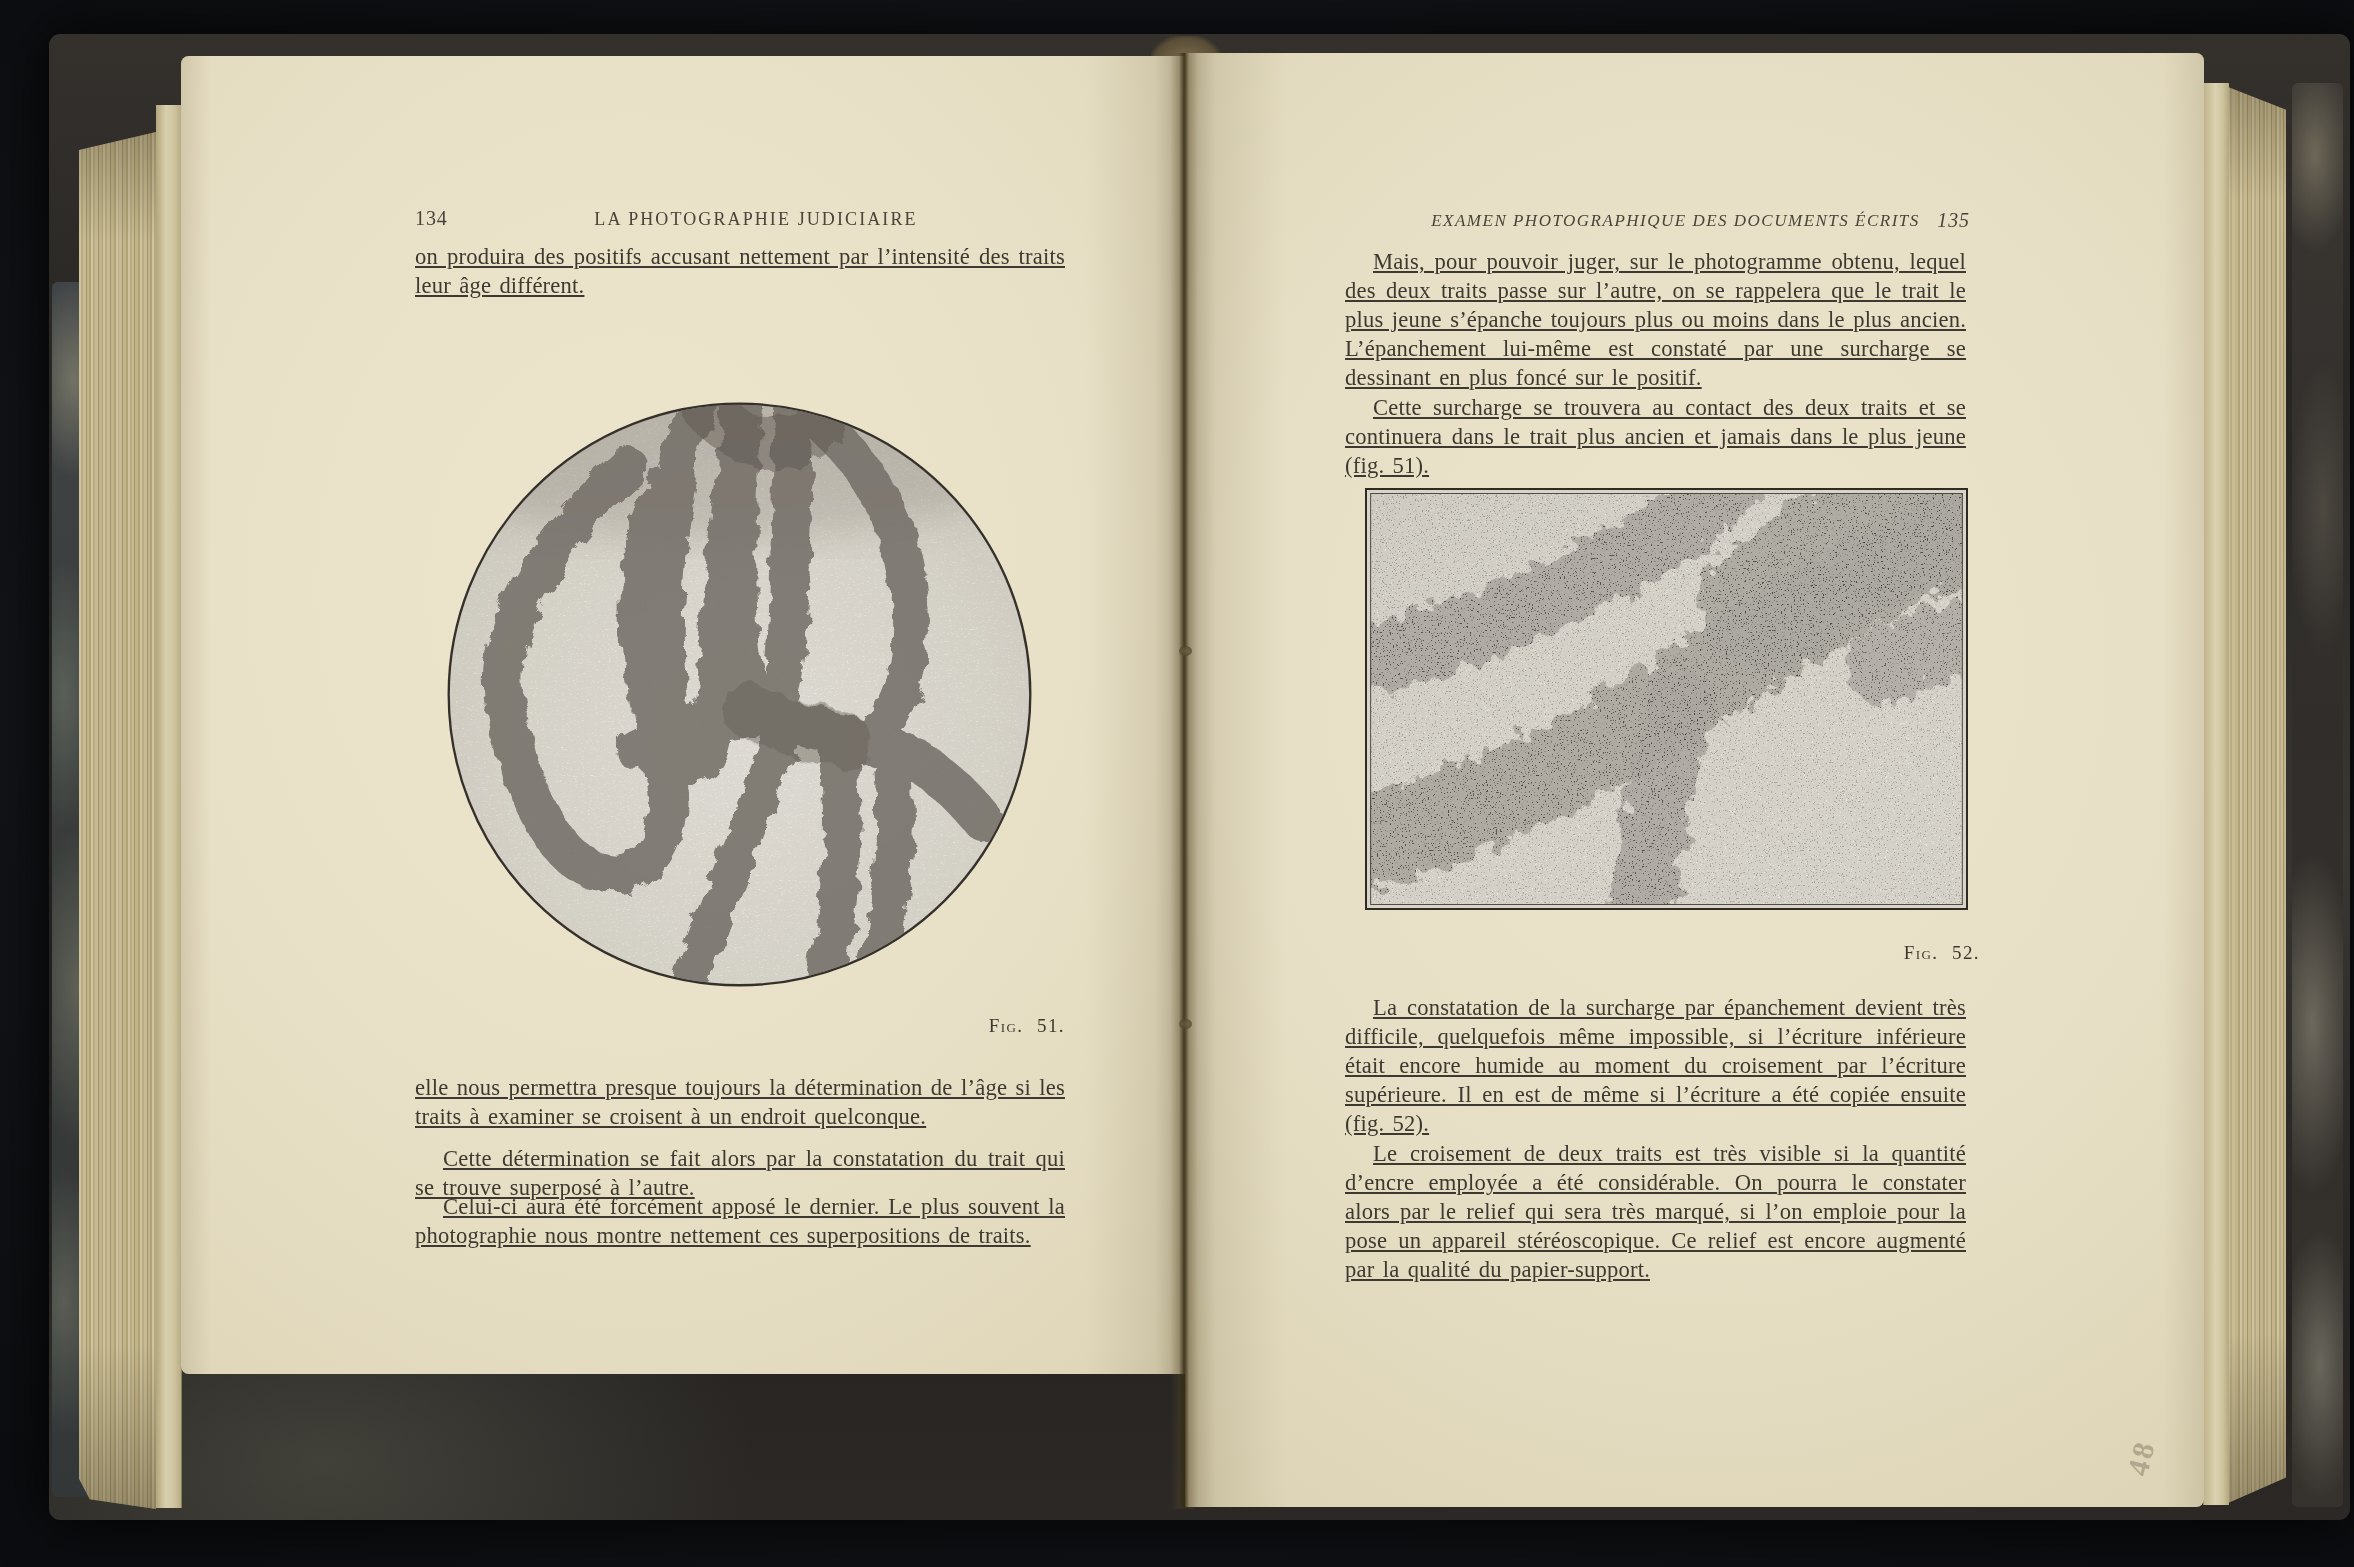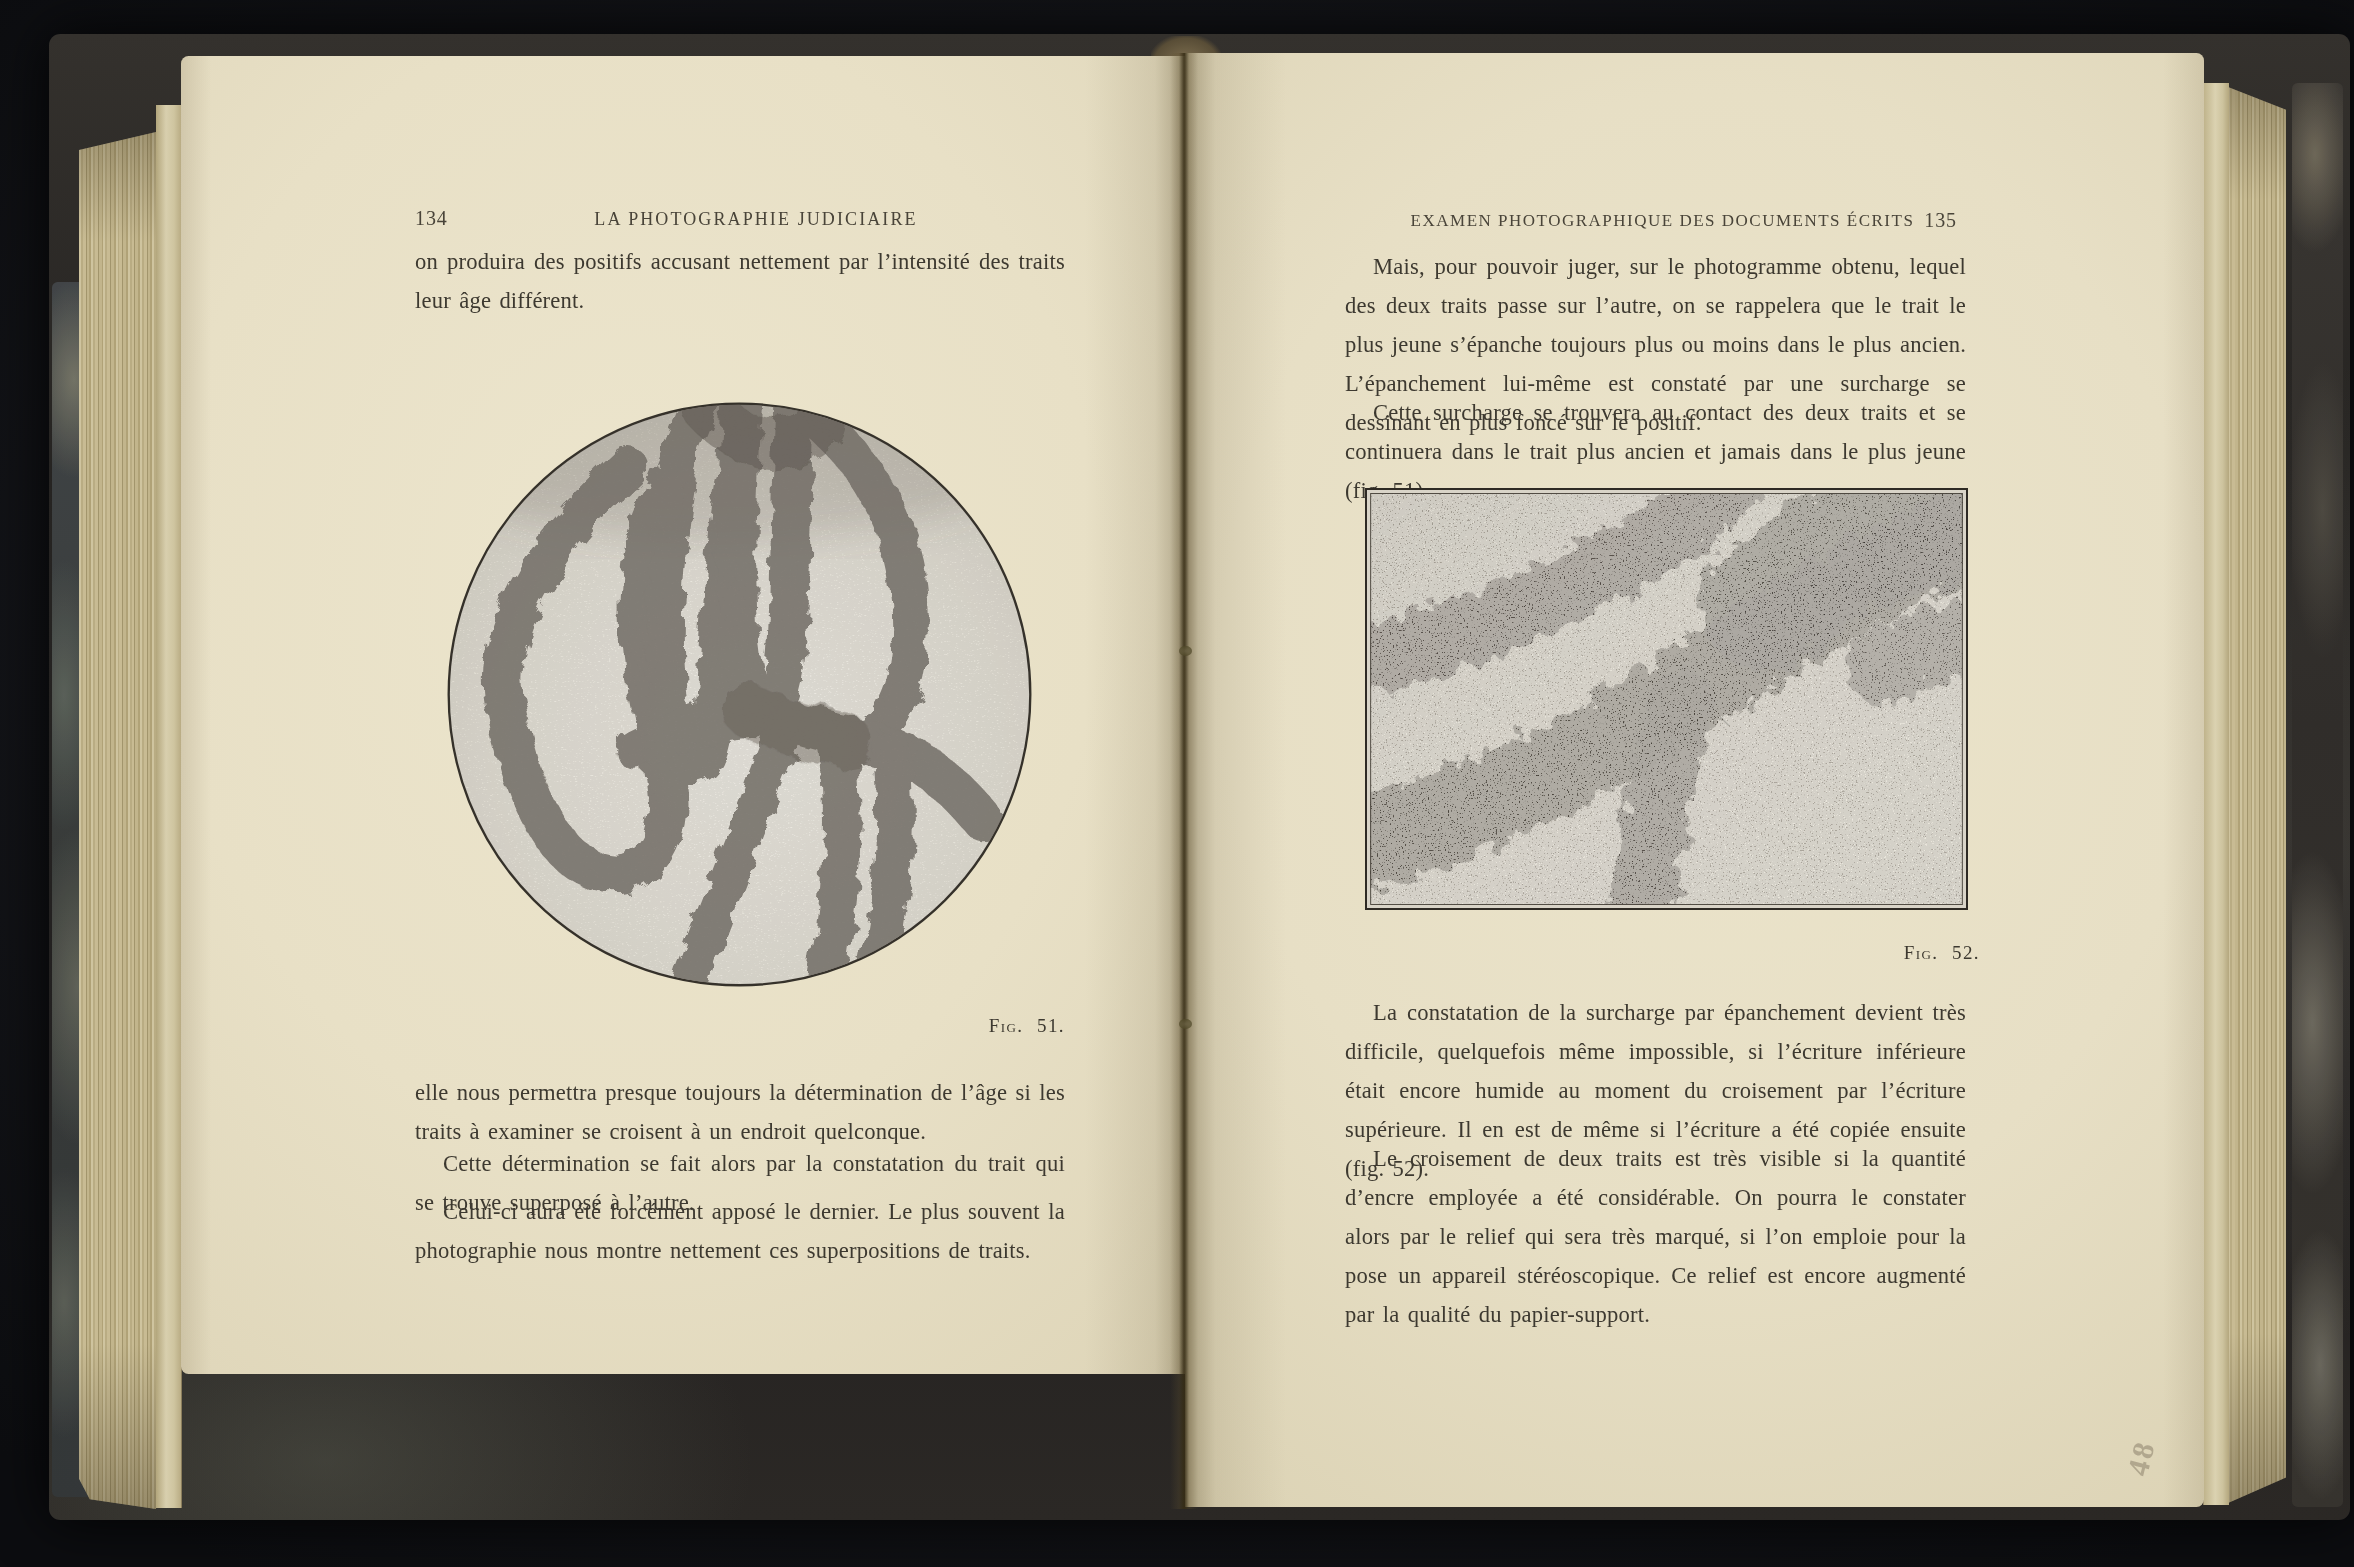--- a/index.html
+++ b/index.html
@@ -58,27 +58,27 @@
           linear-gradient(to right, rgba(90,76,42,.42) 0, rgba(90,76,42,.12) 3%, transparent 10%),
           linear-gradient(to left, rgba(120,104,70,.16) 0, transparent 4%),
           radial-gradient(ellipse 895px 1036px at 52% 42%, #ebe4cb 0%, #e7dfc5 55%, #dcd3b5 100%);}
   .gutter{position:absolute;left:1170px;top:53px;width:28px;height:1456px;
         background:linear-gradient(90deg, transparent 0%, rgba(92,78,46,.30) 32%, rgba(56,46,22,.85) 49%, rgba(56,46,22,.85) 53%, rgba(92,78,46,.30) 68%, transparent 100%);}
   .knot{position:absolute;left:8.5px;width:13px;height:10.4px;border-radius:50%;opacity:.75;
         background:radial-gradient(#6b6244,#453e1d);}
   
   .header-row{position:absolute;left:234px;top:153px;width:650px;text-align:center;
         font-size:18px;letter-spacing:2.1px;color:#494439;}
-  .page-right .header-row{left:151px;top:158px;width:621px;font-size:17px;letter-spacing:1.5px;}
+  .page-right .header-row{left:164px;top:158px;width:621px;font-size:17px;letter-spacing:1.5px;font-style:italic;}
   .pagenum{position:absolute;left:0;top:-1.9px;font-size:20px;letter-spacing:0.9px;}
   .page-right .pagenum{left:auto;right:0;}
   .runhead{display:inline-block;margin-left:32px;}
   .body{position:absolute;left:234px;width:650px;margin:0;
-        font-size:22.6px;line-height:39px;color:#3d3930;text-align:justify;
-        word-spacing:2.4px;letter-spacing:0.2px;}
+        font-size:22.6px;line-height:29px;color:#3d3930;text-align:justify;
+        word-spacing:2.4px;letter-spacing:0.2px;text-decoration:underline;}
   .page-right .body{left:160px;width:621px;}
   .p-indent{text-indent:28px;}
   .lp1{top:186px;}
   .lp2{top:247px;text-align-last:justify;}
   .lp3{top:1017px;}
   .lp4{top:1076px;margin-top:12px;}
   .lp5{top:1136px;}
   .rp1{top:194px;}
   .rp2{top:340px;}
   .rp3{top:940px;}

